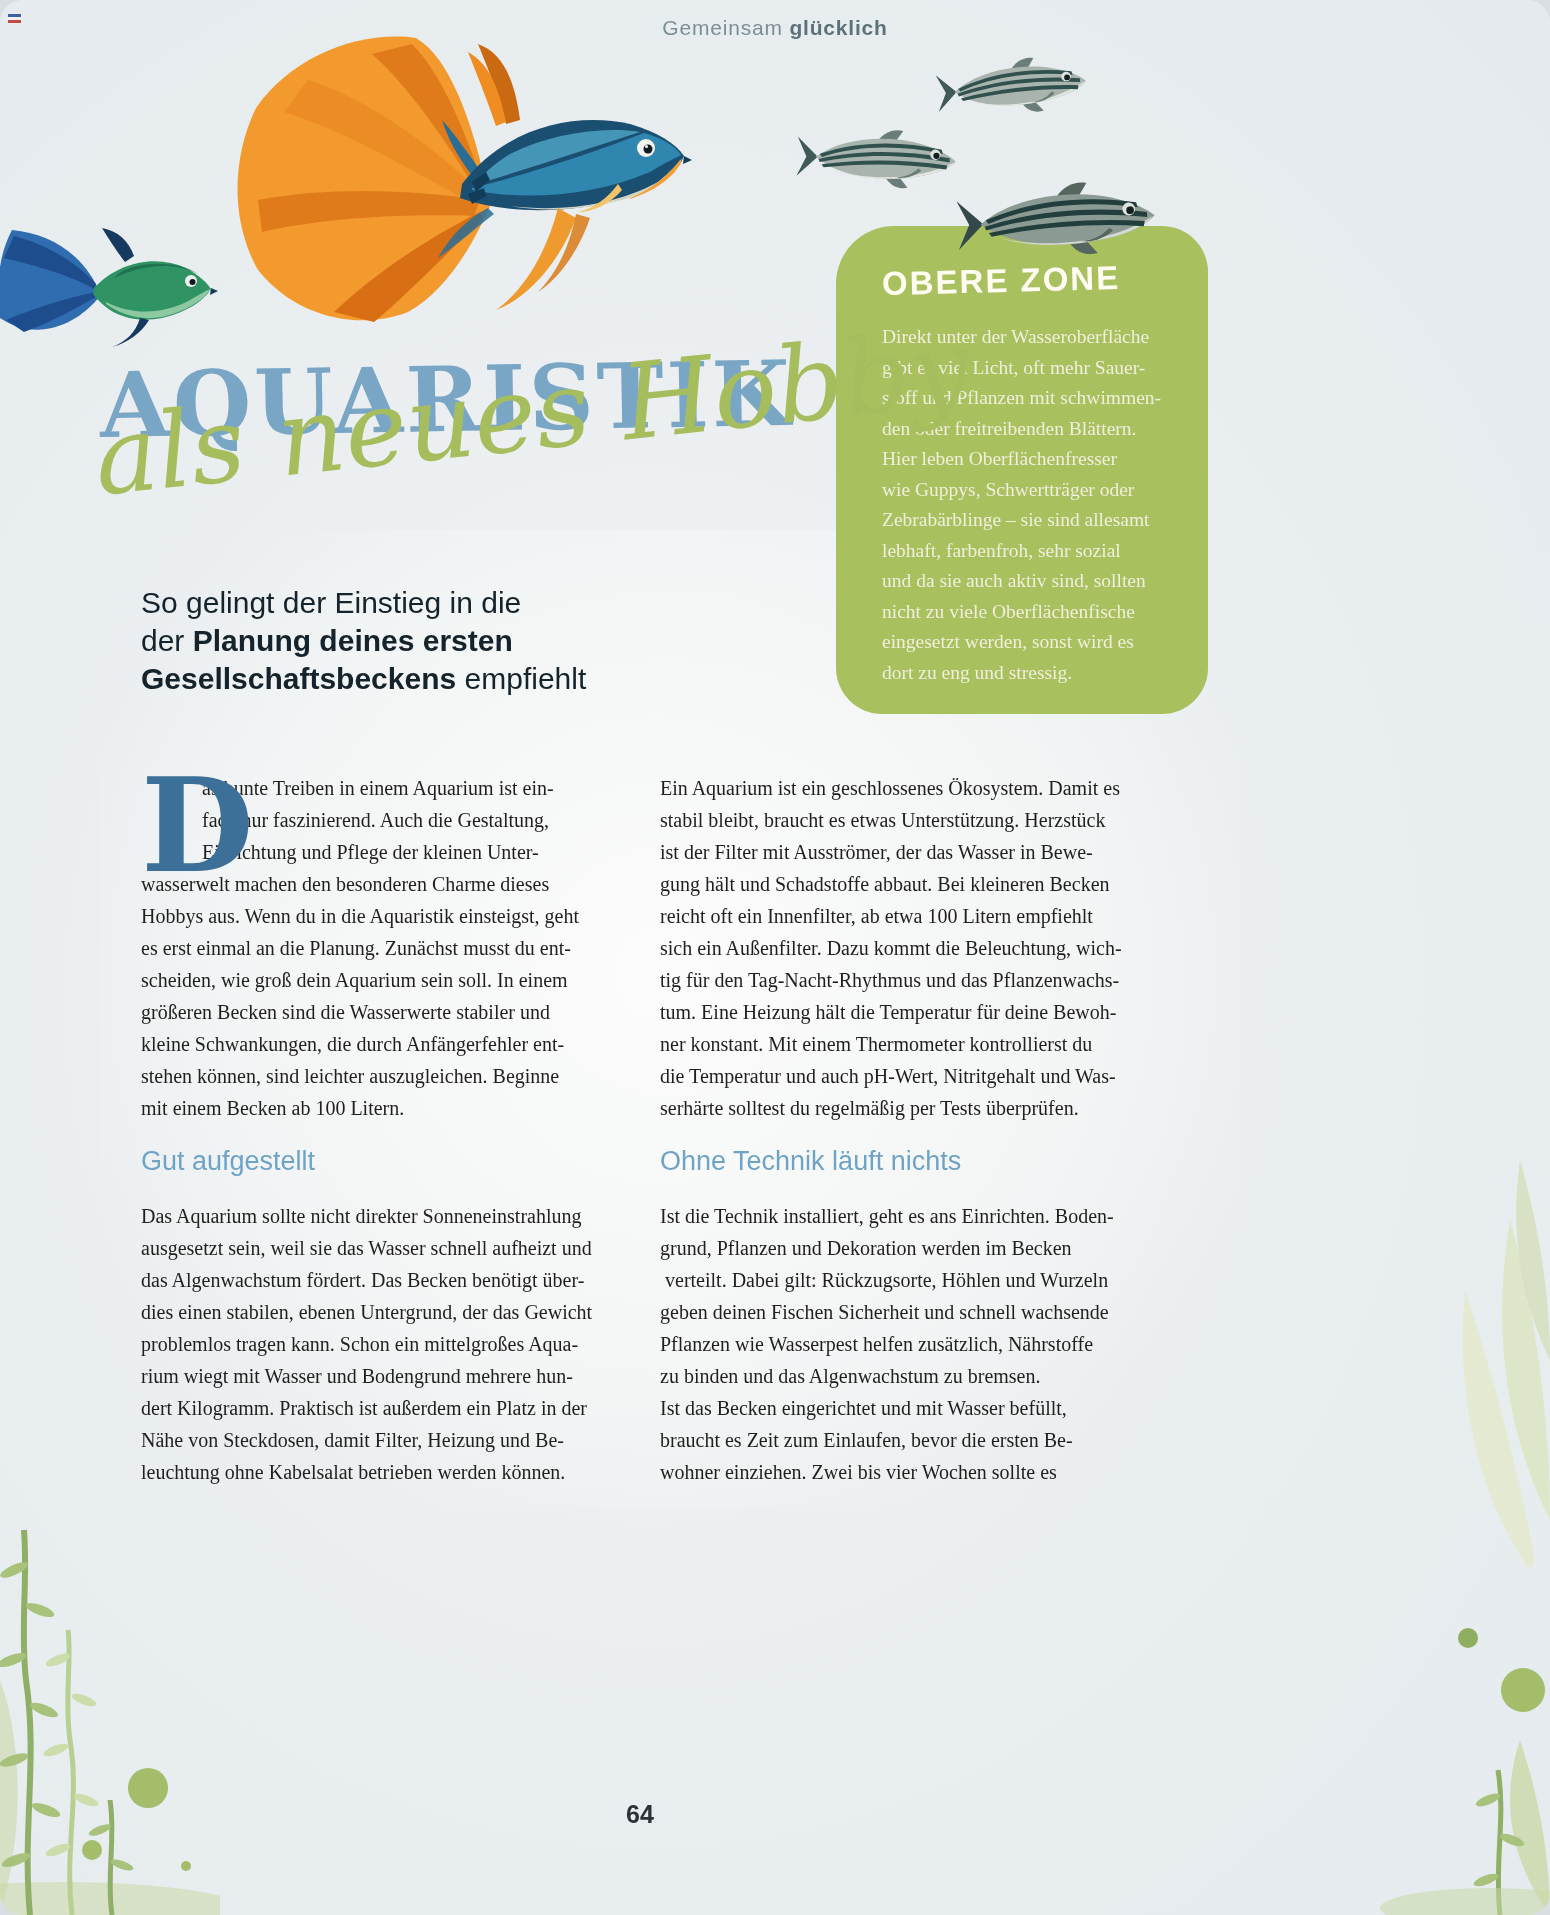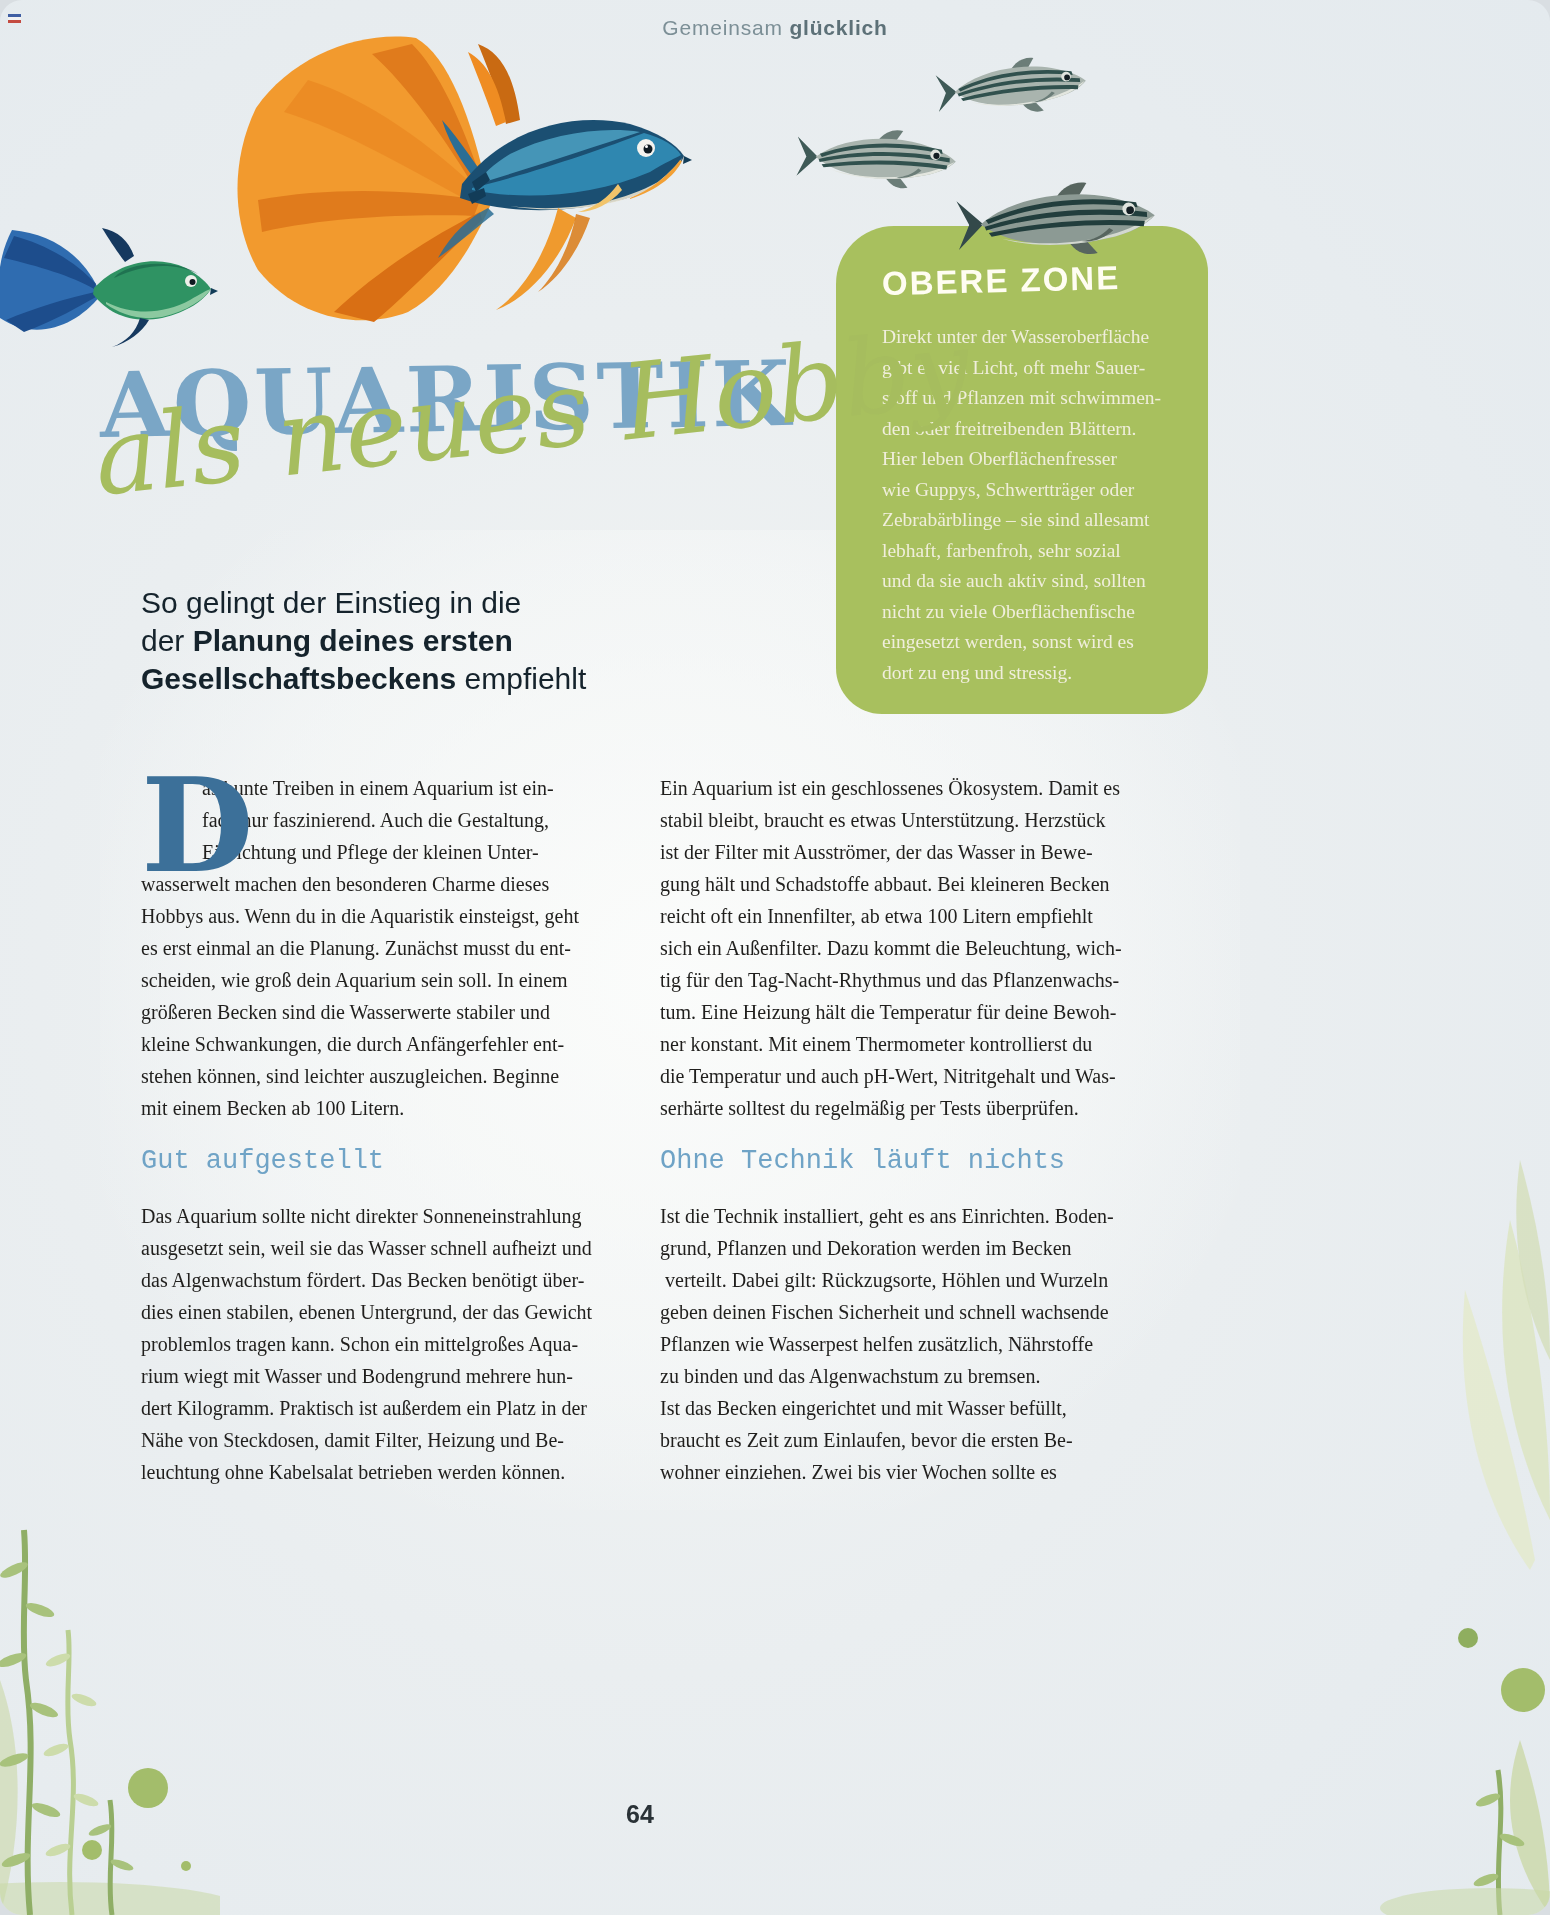--- a/index.html
+++ b/index.html
@@ -76,21 +76,21 @@
     color:#201f1d; white-space:pre;
   }
   .p1-wrap { position:relative; }
   .drop-cap {
     position:absolute; left:0; top:6px;
     font-family:"DejaVu Serif", serif; font-weight:700; font-size:130px; line-height:96px;
     color:#3c7099;
   }
   .p1-head { margin-left:61px; }
   .subhead {
-    margin-top:20px; font-family:Liberation Mono, monospace; font-size:27px;
+    margin-top:20px; font-family:Liberation Sans, sans-serif; font-size:27px;
     line-height:34px; color:#6fa3c6;
   }
   .p2 { margin-top:22px; }
 
   .page-number {
     position:absolute; left:565px; top:1800px; width:150px; text-align:center; z-index:5;
     font-family:"Liberation Sans", sans-serif; font-weight:700; font-size:25px; color:#2a3237;
   }
 </style>
 </head>

